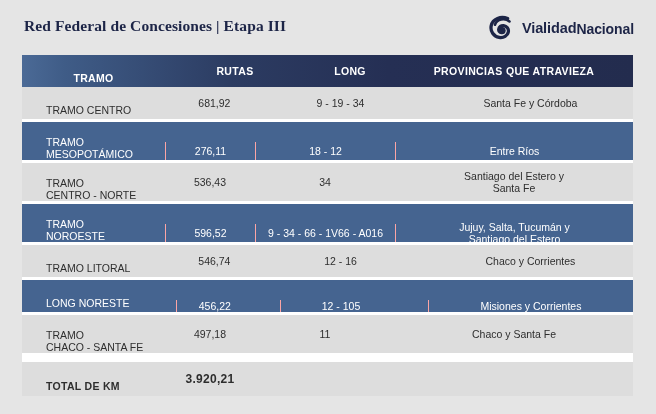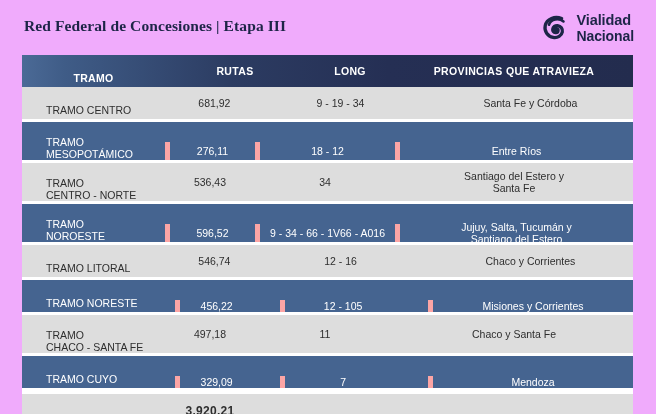--- a/index.html
+++ b/index.html
@@ -10,21 +10,21 @@
     width: 656px;
     height: 414px;
     background: #ffffff;
     font-family: "Liberation Sans", sans-serif;
     overflow: hidden;
   }
   .page {
     position: relative;
     width: 656px;
     height: 414px;
-    background: #f0abfc;
+    background: #e5e5e5;
   }
 
   
   .header {
     position: absolute;
     left: 0;
     top: 0;
     width: 656px;
     height: 55px;
   }
@@ -48,21 +48,21 @@
     gap: 5px;
   }
   .logo-mark {
     width: 30px;
     height: 30px;
     flex: 0 0 auto;
     display: block;
   }
   .logo-text {
     display: flex;
-    flex-direction: column;
+    flex-direction: row;
     justify-content: center;
     line-height: 1;
   }
   .logo-text .l1 {
     font-size: 14.5px;
     font-weight: bold;
     color: #1d2547;
     letter-spacing: -0.1px;
   }
   .logo-text .l2 {
@@ -114,21 +114,21 @@
   .row.dark  { background: #456490; }
   .row.light .cell { color: #2e2e2e; }
   .row.dark  .cell { color: #ffffff; }
 
   .row.h1 { height: 32px; gap: 27px; }
   .row.h2 { height: 38px; }
 
   .row.dark .c-long,
   .row.dark .c-rutas,
   .row.dark .c-prov {
-    border-left: 5px solid #fca5a5;
+    border-left: 1px solid #fca5a5;
     margin-top: 20px;
   }
 
   .cell-text { line-height: 1.18; }
   .c-tramo .cell-text { text-align: left; }
 
   
   .sep {
     height: 3px;
     background: #ffffff;
@@ -248,21 +248,21 @@
           <div class="cell c-rutas">
             <span class="cell-text">12 - 16</span>
           </div>
           <div class="cell c-prov">
             <span class="cell-text">Chaco y Corrientes</span>
           </div>
         </div>
         <div class="sep"></div>
         <div class="row dark h1">
           <div class="cell c-tramo">
-            <span class="cell-text">TRAMO NORESTE</span>
+            <span class="cell-text">LONG NORESTE</span>
           </div>
           <div class="cell c-long">
             <span class="cell-text">456,22</span>
           </div>
           <div class="cell c-rutas">
             <span class="cell-text">12  - 105</span>
           </div>
           <div class="cell c-prov">
             <span class="cell-text">Misiones y Corrientes</span>
           </div>
@@ -276,34 +276,20 @@
             <span class="cell-text">497,18</span>
           </div>
           <div class="cell c-rutas">
             <span class="cell-text">11</span>
           </div>
           <div class="cell c-prov">
             <span class="cell-text">Chaco y Santa Fe</span>
           </div>
         </div>
         <div class="sep"></div>
-        <div class="row dark h1">
-          <div class="cell c-tramo">
-            <span class="cell-text">TRAMO CUYO</span>
-          </div>
-          <div class="cell c-long">
-            <span class="cell-text">329,09</span>
-          </div>
-          <div class="cell c-rutas">
-            <span class="cell-text">7</span>
-          </div>
-          <div class="cell c-prov">
-            <span class="cell-text">Mendoza</span>
-          </div>
-        </div>
         <div class="sep"></div>
       </div>
 
     <div class="sep"></div>
 
     <div class="row total">
       <div class="cell c-tramo">
         <span class="cell-text">TOTAL DE KM</span>
       </div>
       <div class="cell c-long">

